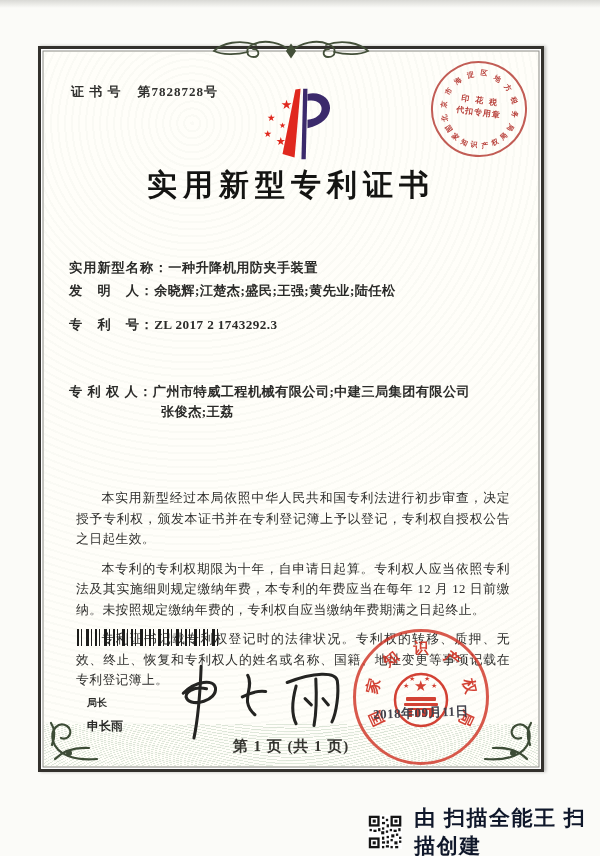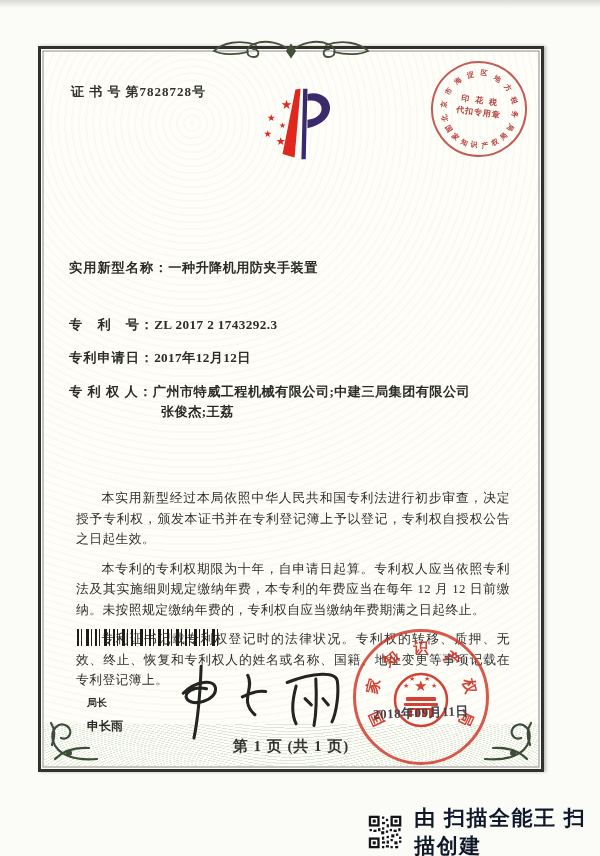--- a/index.html
+++ b/index.html
@@ -23,21 +23,21 @@
     background:repeating-radial-gradient(circle at 30% 10%, rgba(140,160,140,.045) 0 2px, rgba(0,0,0,0) 2px 7px);}
   .guilloche-band{position:absolute;left:3px;right:3px;bottom:3px;height:42px;
     background:repeating-radial-gradient(ellipse at 50% 170%, rgba(96,142,96,.20) 0 1.5px, rgba(255,255,255,0) 1.5px 5px);}
   
   .ornament-top{position:absolute;left:50%;top:-14px;transform:translateX(-50%);}
   .corner-flourish{position:absolute;bottom:6px;}
   .corner-flourish.left{left:6px;}
   .corner-flourish.right{right:6px;transform:scaleX(-1);}
   
   .cert-no{position:absolute;left:30px;top:34px;font-size:13px;letter-spacing:1px;font-weight:600;color:#30302e;}
-  .cert-no .num{margin-left:4px;}
+  .cert-no .num{margin-left:16px;}
   
   .stamp{position:absolute;right:14px;top:12px;width:92px;height:92px;border-radius:50%;
     border:2.5px solid rgba(178,48,40,.85);color:#b2302a;transform:rotate(8deg);opacity:.92;}
   .stamp .center-l1{position:absolute;left:0;right:0;top:32px;text-align:center;
     font-size:8px;font-weight:700;letter-spacing:2px;}
   .stamp .center-l2{position:absolute;left:0;right:0;top:44px;text-align:center;
     font-size:8px;font-weight:700;letter-spacing:1px;}
   .arc-box{position:absolute;left:0;top:0;width:100%;height:100%;}
   .arc-char{position:absolute;left:50%;top:50%;width:1em;height:1em;margin:-0.5em 0 0 -0.5em;
     display:flex;align-items:center;justify-content:center;font-weight:700;}
@@ -135,29 +135,30 @@
     <polygon points="47,3 53,2 46,82 32,78" fill="#e0281e"></polygon>
     <polygon points="56,2 61,2 59,84 54,84" fill="#3b2a6b"></polygon>
     <path d="M61,8 C92,2 100,40 61,48 L61,38 C84,36 82,12 61,16 Z" fill="#3b2a6b"></path>
     <text x="30" y="26" font-size="15" fill="#e0281e">★</text>
     <text x="14" y="40" font-size="11" fill="#e0281e">★</text>
     <text x="28" y="48" font-size="9" fill="#e0281e">★</text>
     <text x="10" y="58" font-size="11" fill="#e0281e">★</text>
     <text x="24" y="68" font-size="13" fill="#e0281e">★</text>
   </svg>
 
+  <div class="title">实用新型专利证书</div>
 
   <div class="field f-name">
     <span class="lbl">实用新型名称：</span><span>一种升降机用防夹手装置</span>
   </div>
+  <div class="field f-inventors">
+    <span class="lbl">发　明　人：</span><span>余晓辉;江楚杰;盛民;王强;黄先业;陆任松</span>
+  </div>
   <div class="field f-patentno">
     <span class="lbl">专　利　号：</span><span>ZL 2017 2 1743292.3</span>
-  </div>
-  <div class="field f-filing">
-    <span class="lbl">专利申请日：</span><span>2017年12月12日</span>
   </div>
   <div class="field f-patentee">
     <span class="lbl">专 利 权 人：</span><span>广州市特威工程机械有限公司;中建三局集团有限公司</span>
     <span class="cont">张俊杰;王荔</span>
   </div>
 
   <div class="body-text">
     <p>本实用新型经过本局依照中华人民共和国专利法进行初步审查，决定授予专利权，颁发本证书并在专利登记簿上予以登记，专利权自授权公告之日起生效。</p>
     <p>本专利的专利权期限为十年，自申请日起算。专利权人应当依照专利法及其实施细则规定缴纳年费，本专利的年费应当在每年 12 月 12 日前缴纳。未按照规定缴纳年费的，专利权自应当缴纳年费期满之日起终止。</p>
     <p>专利证书记载专利权登记时的法律状况。专利权的转移、质押、无效、终止、恢复和专利权人的姓名或名称、国籍、地址变更等事项记载在专利登记簿上。</p>

